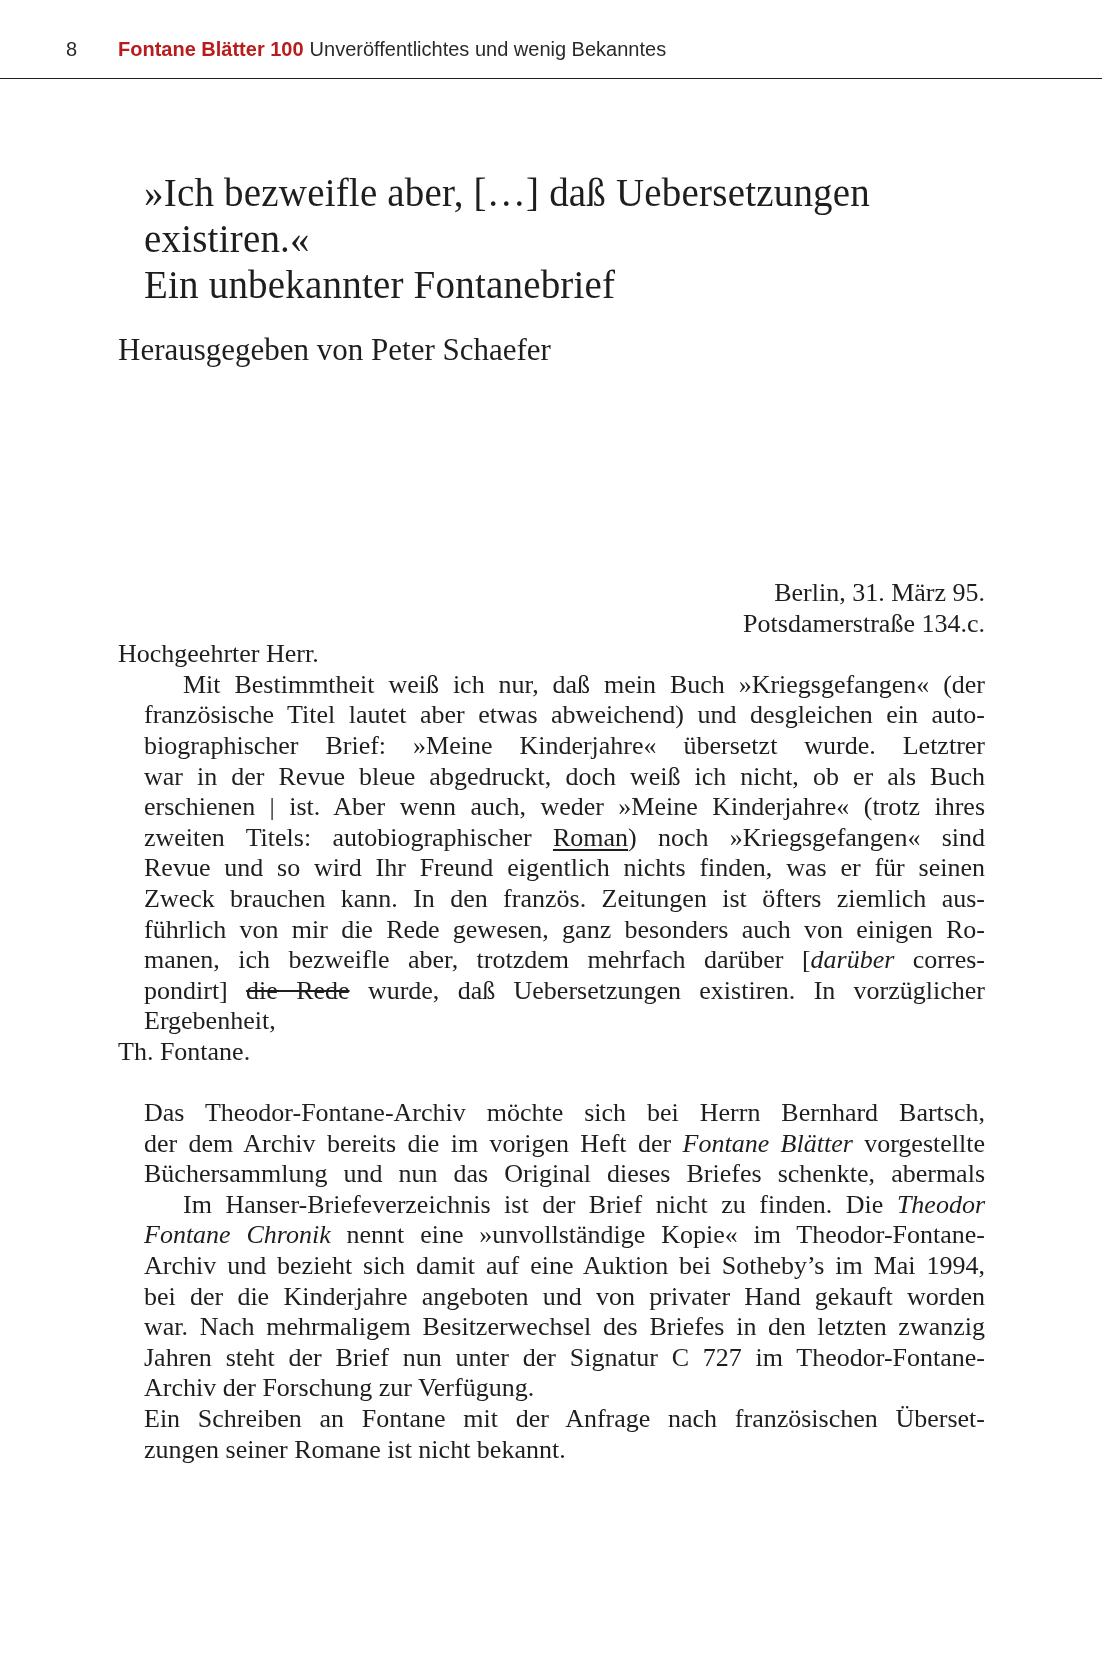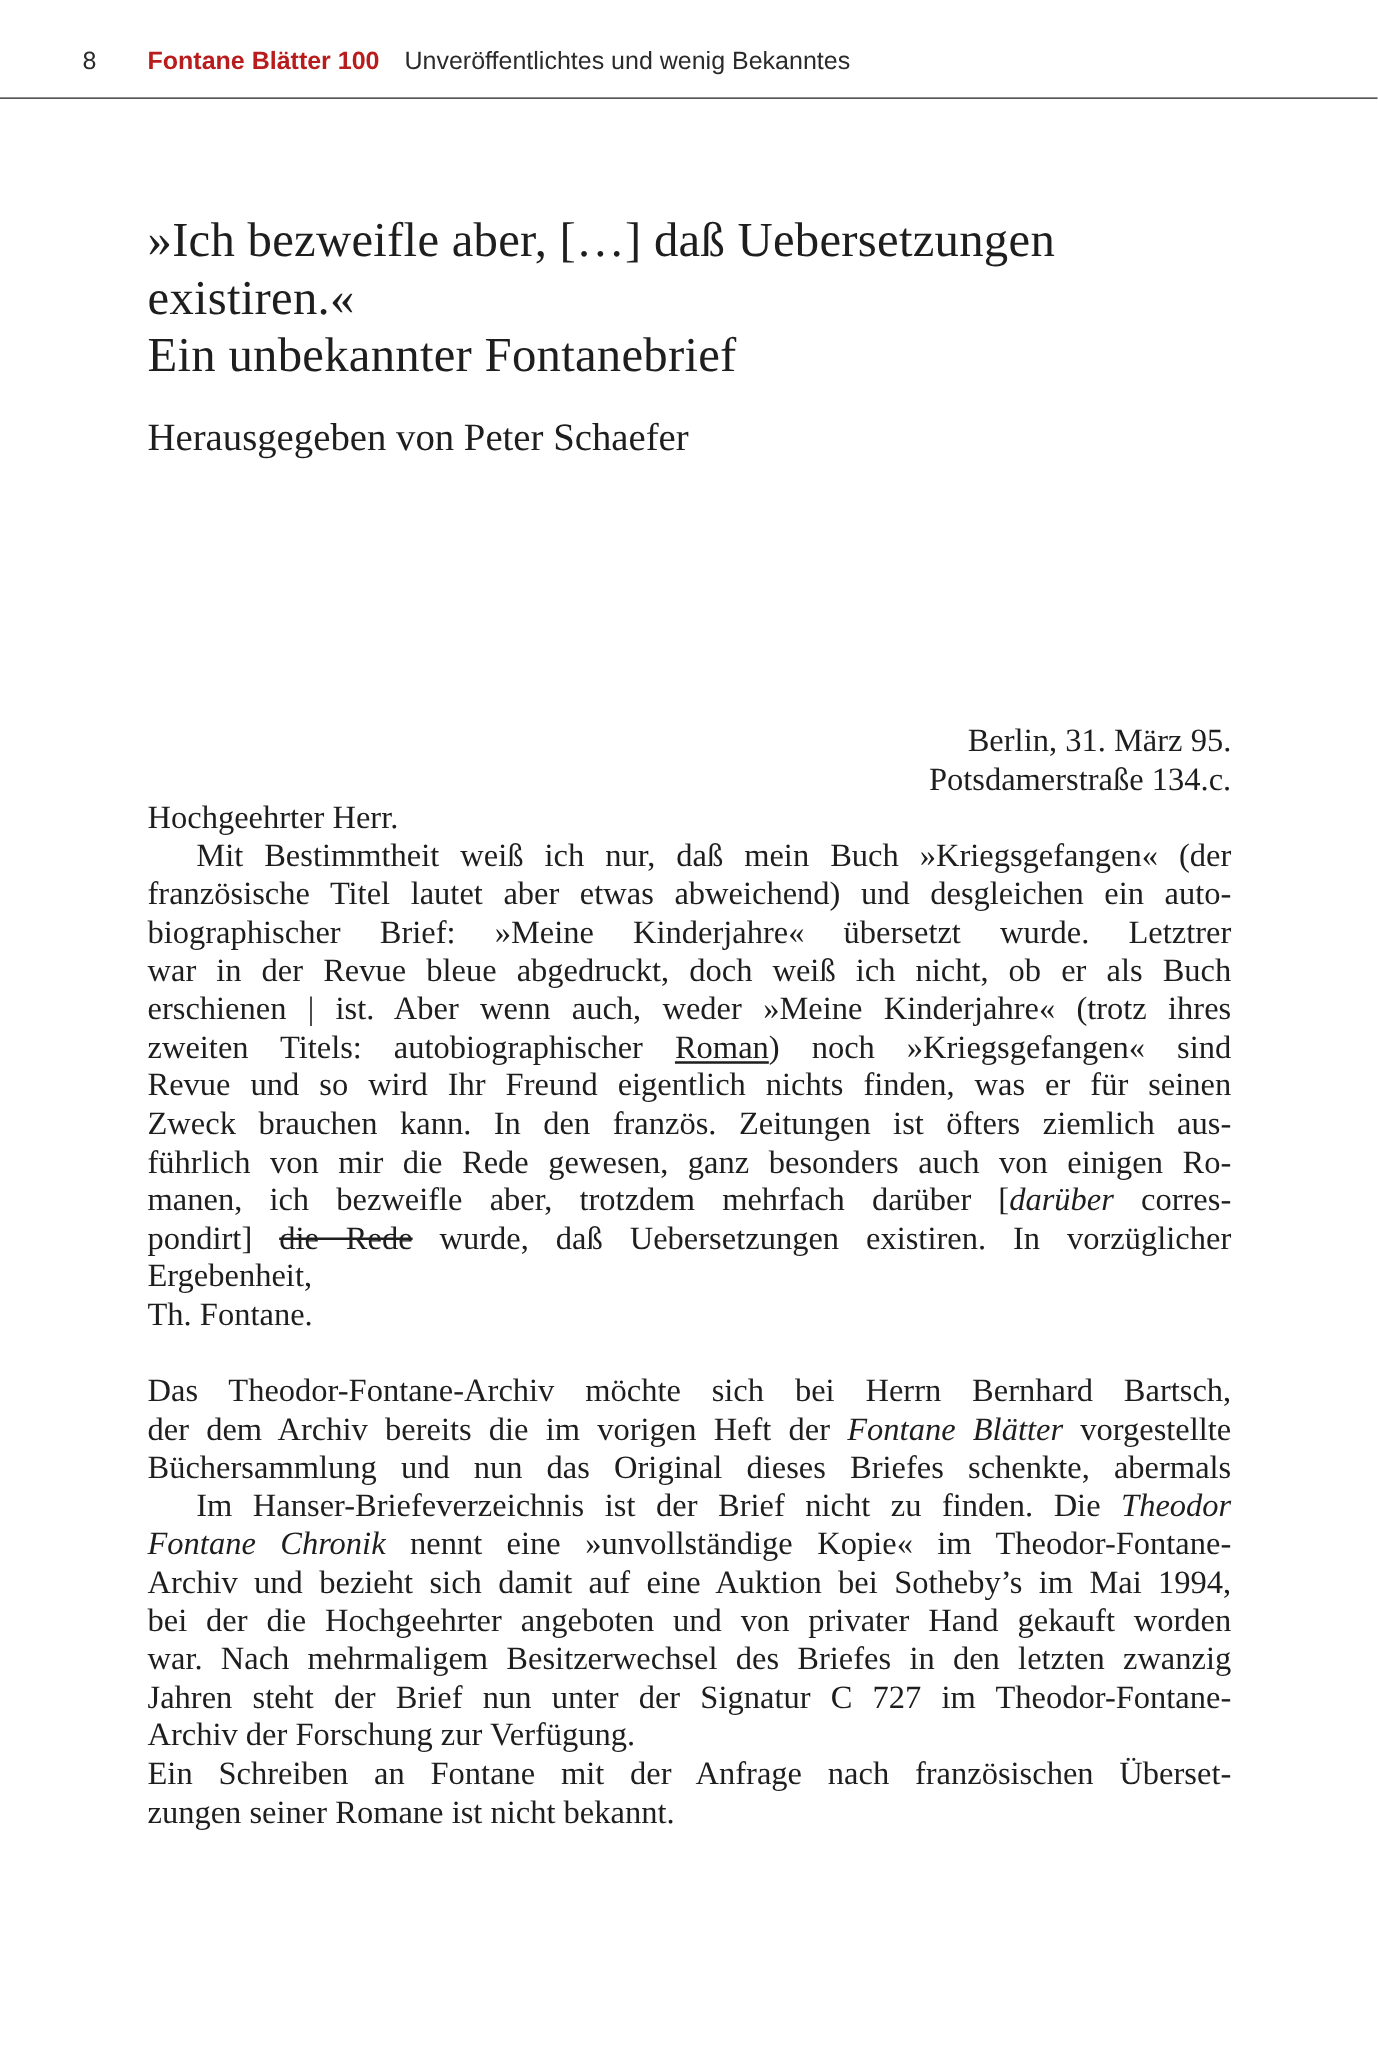--- a/index.html
+++ b/index.html
@@ -10,21 +10,21 @@
   }
   .running-head {
     position: absolute; left: 0; top: 0; width: 1102px; height: 79px;
     border-bottom: 1.5px solid #1e1e1e; box-sizing: border-box;
     font-family: "Liberation Sans", "DejaVu Sans", sans-serif;
     font-size: 20px; color: #2a2a2a;
   }
   .running-head .pagenum { position: absolute; left: 66px; top: 38px; }
   .running-head .journal { position: absolute; left: 118px; top: 38px; white-space: nowrap; }
   .running-head .journal b { font-weight: bold; color: #b91c1c; }
-  .running-head .journal .section { margin-left: 20px; }
+  .running-head .journal .section { margin-left: 6px; }
 
   .title {
     position: absolute; left: 118px; top: 170px; width: 900px;
     font-family: "Liberation Serif", "DejaVu Serif", serif;
     font-size: 39px; line-height: 46px; font-weight: normal; margin: 0;
     letter-spacing: 0.2px;
   }
   .editor {
     position: absolute; left: 118px; top: 335px;
     font-family: "Liberation Serif", "DejaVu Serif", serif;
@@ -36,21 +36,21 @@
     font-family: "Liberation Serif", "DejaVu Serif", serif;
     font-size: 26px; line-height: 30.6px;
     text-align: justify; hyphens: manual;
   }
   .letter { top: 578px; }
   .letter .right { text-align: right; }
   .p { margin: 0; }
   .strike { text-decoration: line-through; }
   .uline { text-decoration: underline; text-underline-offset: 3px; }
   .notes { top: 1098px; }
-  .line { display: block; text-align: justify; text-align-last: justify; }
+  .line { display: block; text-align: justify; text-align-last: justify; margin-left: 26px; }
   .line.last { text-align-last: left; }
 </style>
 </head>
 <body>
 
 <header class="running-head">
   <span class="pagenum">8</span>
   <span class="journal"><b>Fontane Blätter 100</b><span class="section">Unveröffentlichtes und wenig Bekanntes</span></span>
 </header>
 
@@ -86,21 +86,21 @@
 <section class="textblock notes">
   <div class="p">
     <span class="line">Das Theodor-Fontane-Archiv möchte sich bei Herrn Bernhard Bartsch,</span>
     <span class="line"><span>der dem Archiv bereits die im vorigen Heft der </span><i>Fontane Blätter</i><span> vorgestellte</span></span>
     <span class="line">Büchersammlung und nun das Original dieses Briefes schenkte, abermals</span>
   </div>
   <div class="p">
     <span class="line" style="text-indent:39px"><span>Im Hanser-Briefeverzeichnis ist der Brief nicht zu finden. Die </span><i>Theodor</i></span>
     <span class="line"><i>Fontane Chronik</i><span> nennt eine »unvollständige Kopie« im Theodor-Fontane-</span></span>
     <span class="line">Archiv und bezieht sich damit auf eine Auktion bei Sotheby’s im Mai 1994,</span>
-    <span class="line">bei der die Hochgeehrter angeboten und von privater Hand gekauft worden</span>
+    <span class="line">bei der die Kinderjahre angeboten und von privater Hand gekauft worden</span>
     <span class="line">war. Nach mehrmaligem Besitzerwechsel des Briefes in den letzten zwanzig</span>
     <span class="line">Jahren steht der Brief nun unter der Signatur C 727 im Theodor-Fontane-</span>
     <span class="line last">Archiv der Forschung zur Verfügung.</span>
   </div>
   <div class="p">
     <span class="line">Ein Schreiben an Fontane mit der Anfrage nach französischen Überset-</span>
     <span class="line last">zungen seiner Romane ist nicht bekannt.</span>
   </div>
 </section>
 

